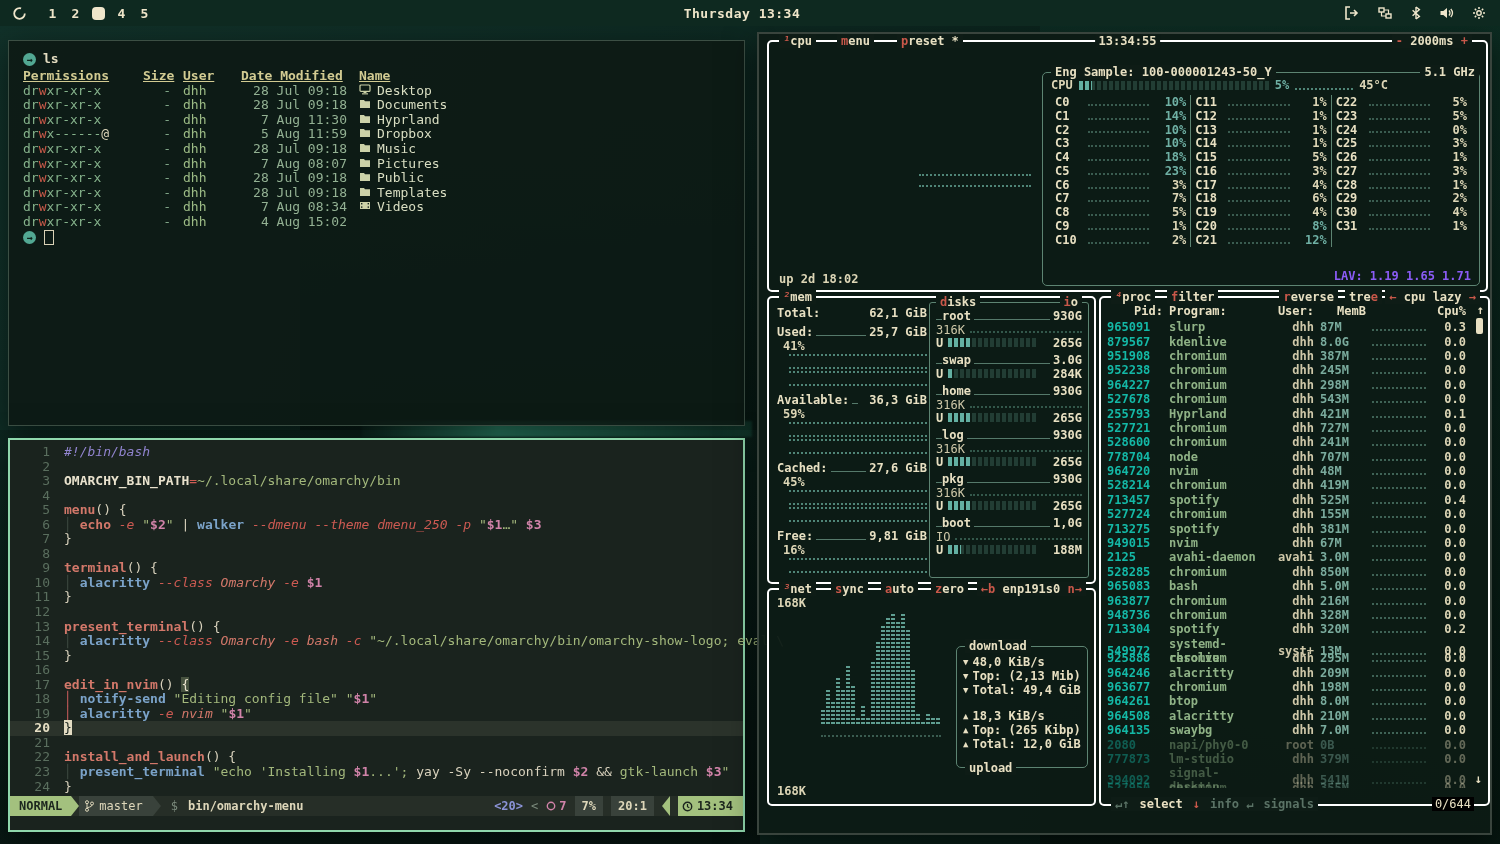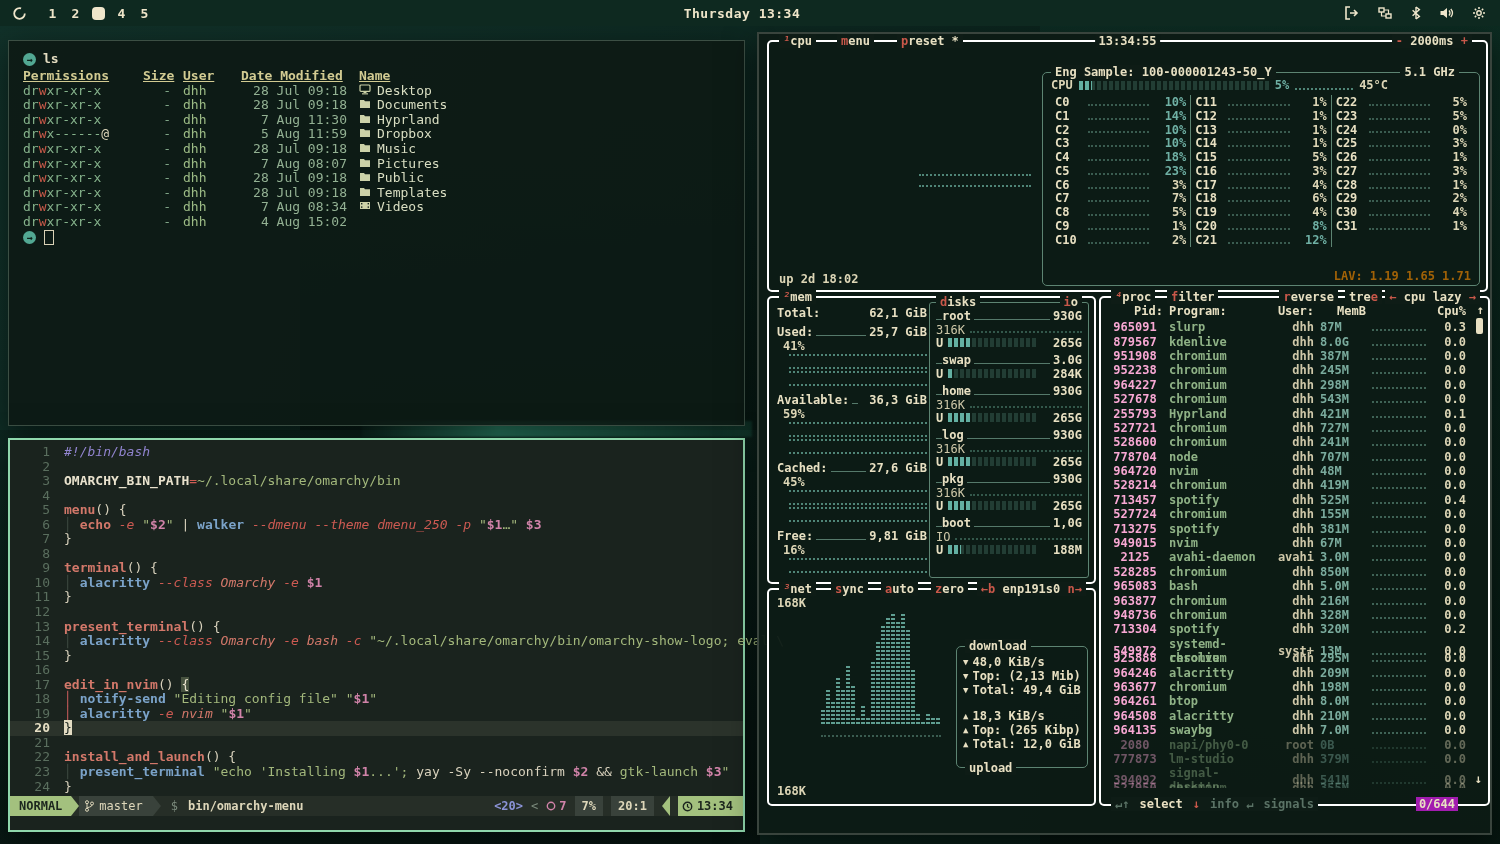--- a/index.html
+++ b/index.html
@@ -98,36 +98,36 @@
   .hot{color:#c9584a;font-style:normal;font-weight:bold}
   .sup{color:#c9584a;font-weight:bold}
   #box-cpu{left:8px;top:6px;width:717px;height:248px}
   #cpu-clock{left:50%;transform:translateX(-50%)}
   #cpu-interval{right:14px}
   #cpu-uptime{position:absolute;left:10px;bottom:4px;color:#ddd6b6;font-weight:bold}
   .cpu-dotline{position:absolute;left:150px;top:132px;width:112px;height:9px;
     border-top:2px dotted #4f8577;border-bottom:2px dotted #4f8577}
   #cpu-panel{position:absolute;left:273px;top:30px;right:6px;bottom:4px;border:1px solid #5d8472;border-radius:5px;padding:4px 8px 2px 8px;box-sizing:border-box}
   #cpu-panel .btitle{left:8px}
-  #cpu-panel .btitle-r{left:auto;right:20px}
+  #cpu-panel .btitle-r{left:auto;right:0}
   #cpu-total{display:flex;align-items:center;height:16px;gap:6px;font-weight:bold}
   .meter{height:9px;background:repeating-linear-gradient(90deg,#223d34 0 4px,rgba(0,0,0,0) 4px 6px)}
   .meter i{display:block;height:100%;background:repeating-linear-gradient(90deg,#63b0a2 0 4px,rgba(0,0,0,0) 4px 6px)}
   #cpu-total .meter{width:190px}
   .teal{color:#6fb0a4}
   .cream{color:#ddd6b6}
   #cpu-total .dots{width:58px;border-bottom:2px dotted #4f8577;height:7px}
   #core-grid{display:flex;margin-top:2px}
   .core-col{flex:1;padding:0 4px}
   .core-col + .core-col{border-left:1px solid #5d8472}
   .core-row{display:flex;align-items:center;height:13.8px;gap:5px}
   .core-name{width:28px;font-weight:bold;color:#e8e0c2}
   .core-graph{flex:1;border-bottom:2px dotted #3a5c50;height:6px}
   .core-pct{width:32px;text-align:right;font-weight:bold}
-  #cpu-lav{position:absolute;right:8px;bottom:2px;font-weight:bold;color:#a16207}
+  #cpu-lav{position:absolute;right:8px;bottom:2px;font-weight:bold;color:#8b5cf6}
 
   #box-mem{left:8px;top:262px;width:325px;height:284px}
   #mem-col{position:absolute;left:8px;top:8px;width:150px}
   .mem-lab{display:flex;align-items:center;height:14px;font-weight:bold;color:#e8e0c2}
   .mem-lead{flex:1;border-bottom:1px solid #55796a;margin:0 3px;height:6px}
   .mem-pct{height:14px;color:#ddd6b6;padding-left:6px;font-weight:bold}
   .mgraph{height:11px;margin:1px 0 2px 12px;border-top:2px dotted #4f8577;border-bottom:2px dotted #4f8577}
   #disks-panel{position:absolute;left:160px;top:4px;right:5px;bottom:4px;border:1px solid #5d8472;border-radius:3px;padding:6px 6px 0 6px;box-sizing:border-box}
   #disks-panel .btitle{left:6px}
   #disks-panel .btitle-r{left:auto;right:6px}
@@ -152,35 +152,35 @@
   .net-row{display:flex;align-items:center;height:14px;gap:4px;color:#e8e0c2;font-weight:bold;white-space:nowrap}
   .net-arrow-d{color:#e8e0c2;font-size:9px}
   .net-gap{height:12px}
 
   #box-proc{left:340px;top:262px;width:387px;height:506px}
   .proc-grid{display:grid;grid-template-columns:56px 1fr 48px 46px 54px 34px 12px;column-gap:6px;align-items:center}
   #proc-head{padding:5px 4px 0 6px;font-weight:bold;color:#e8e0c2;height:16px}
   #proc-head .h-pid,#proc-head .h-mem,#proc-head .h-cpu,#proc-head .h-user{text-align:right}
   #proc-rows{position:absolute;left:0;top:22px;right:0;bottom:16px;overflow:hidden;padding:0 4px 0 6px}
   .proc-row{height:14.4px;font-weight:bold}
-  .proc-row .p-pid{text-align:center;color:#f9a8d4}
+  .proc-row .p-pid{text-align:left;color:#14b8a6}
   .proc-row .p-prog{color:#8fb286}
   .proc-row .p-user{text-align:right;color:#cfc8a9}
   .proc-row .p-mem{color:#7aab9d}
   .proc-row .p-graph{border-bottom:2px dotted #3f6356;height:6px}
   .proc-row .p-cpu{text-align:right;color:#ddd6b6}
   .proc-row.dim{opacity:.42}
   #proc-scroll-up{position:absolute;right:4px;top:5px;color:#e8e0c2;font-weight:bold}
   #proc-thumb{position:absolute;right:5px;top:20px;width:7px;height:16px;background:#e8e0c2;border-radius:2px}
   #proc-scroll-dn{position:absolute;right:6px;bottom:18px;color:#e8e0c2;font-weight:bold}
   #proc-footer{position:absolute;left:10px;right:6px;bottom:-7px;display:flex;gap:10px;background:#0e1c16;padding:0 4px;font-weight:bold;width:max-content}
   .pf-dim{color:#5a7265}
   .pf-sel{color:#e8e0c2}
   .pf-red{color:#c9584a}
-  #proc-count{position:absolute;right:30px;bottom:-7px;background:#a21caf;padding:0 3px;font-weight:bold;color:#e8e0c2}
+  #proc-count{position:absolute;right:14px;bottom:-7px;background:#000000;padding:0 3px;font-weight:normal;color:#e8e0c2}
 </style>
 </head>
 <body>
 
 <div id="screen">
   <div class="wp-hill"></div>
   <div class="wp-build"></div>
   <div class="wp-ground"></div>
   <div class="wp-glow"></div>
 

